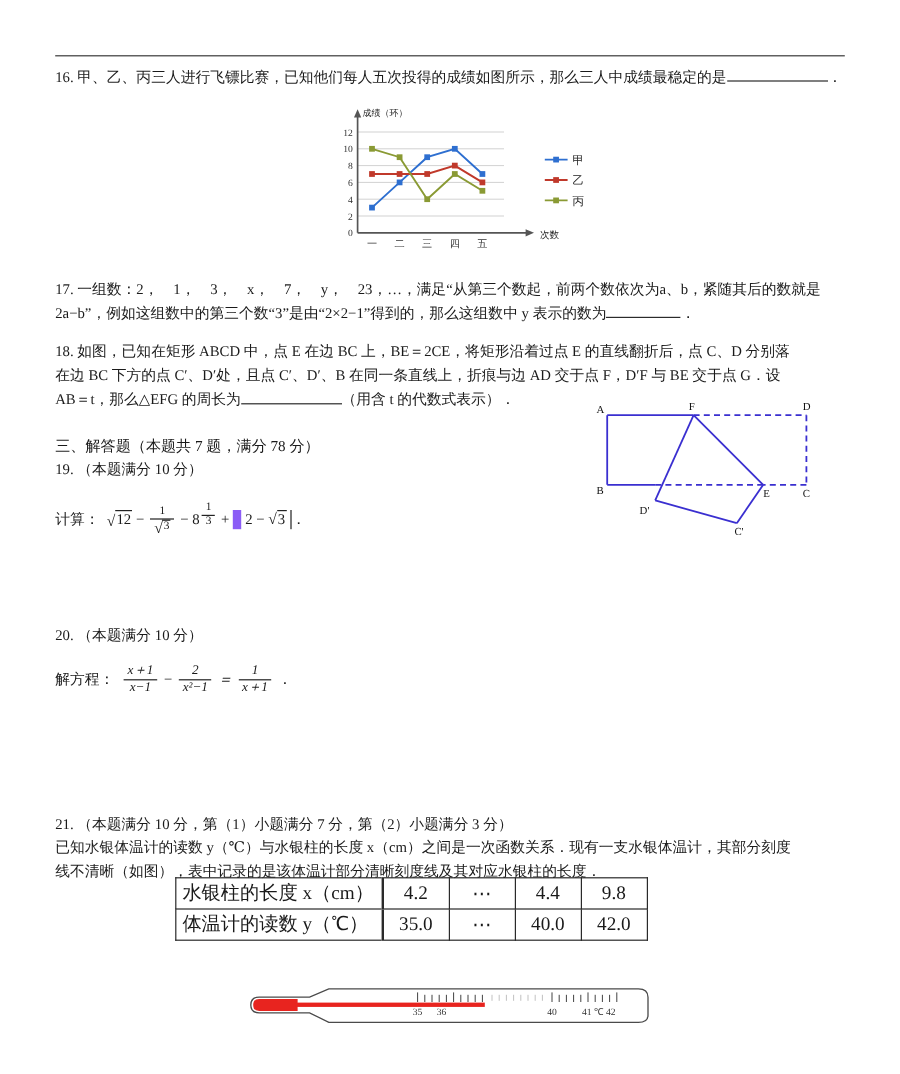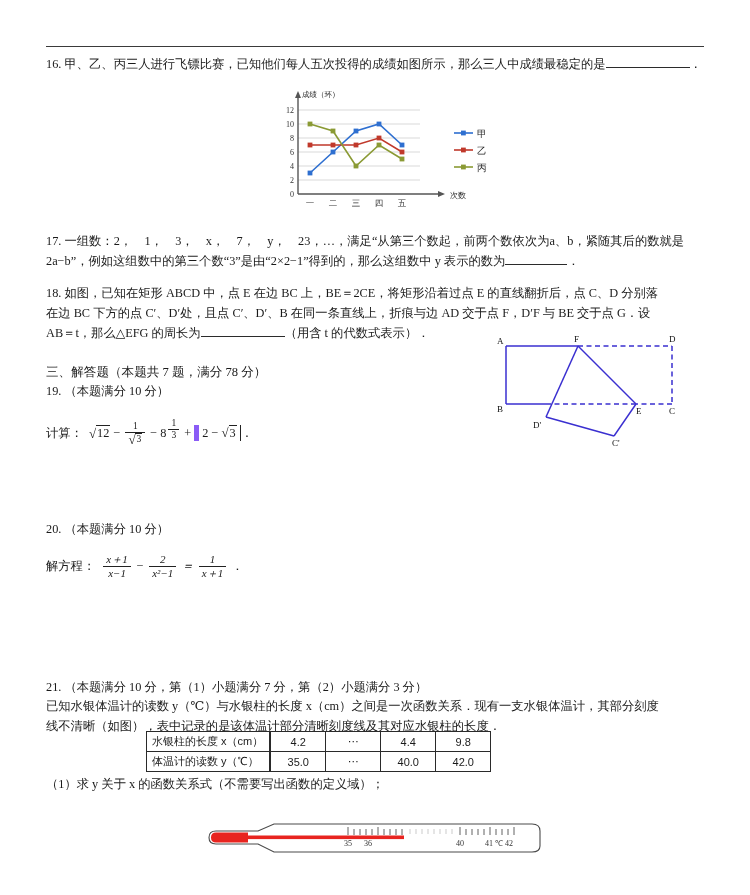--- a/index.html
+++ b/index.html
@@ -80,21 +80,21 @@
     top: -1px;
     font-size: 13px;
   }
   .sqrt > .rad {
     border-top: 1px solid #222;
     padding: 0 1px 0 1px;
     display: inline-block;
     line-height: 1.15;
   }
   sup.exp { font-size: 8px; vertical-align: super; }
-  .absbar { border-left: 5px solid #8b5cf6; border-right: 1px solid #222; padding: 0 3px; display: inline-block; line-height: 1.35; font-family: Liberation Serif, serif; }
+  .absbar { border-left: 7px solid #8b5cf6; border-right: 1px solid #222; padding: 0 3px; display: inline-block; line-height: 1.35; font-family: Liberation Serif, serif; }
   .frac-sm .num, .frac-sm .den { font-size: 9.5px; }
 
   
   .chart-wrap {
     position: absolute;
     left: 268px;
     top: 88px;
     width: 250px;
     height: 132px;
   }
@@ -110,22 +110,22 @@
   }
 
   
   .tbl-wrap {
     position: absolute;
     left: 146px;
     top: 731px;
   }
   table.data {
     border-collapse: collapse;
-    font-size: 11px;
-    font-family: Liberation Sans, sans-serif;
+    font-size: 16px;
+    font-family: Liberation Serif, serif;
   }
   table.data td {
     border: 1px solid #2a2a2a;
     padding: 2px 4px;
     text-align: center;
     height: 15px;
   }
   table.data td.rowhead {
     text-align: left;
     padding-left: 5px;
@@ -368,21 +368,20 @@
           <td class="c1">35.0</td>
           <td class="c2">⋯</td>
           <td class="c3">40.0</td>
           <td class="c4">42.0</td>
         </tr>
       </tbody>
     </table>
   </div>
 
   <div class="qblock q21sub">
-    <span>（1）求 y 关于 x 的函数关系式（不需要写出函数的定义域）；</span>
   </div>
 
   <div class="thermo-wrap">
     <svg width="350" height="56" viewBox="0 0 350 56">
 
       <path d="M 20 13 L 62 13 L 78 6 L 336 6 Q 344 6 344 13 L 344 28 Q 344 34 336 34 L 78 34 L 62 26 L 20 26 Q 13 26 13 19.5 Q 13 13 20 13 Z" fill="#ffffff" stroke="#4a4a4a" stroke-width="1.1"></path>
 
       <path d="M 20 14.5 L 52 14.5 L 52 24.5 L 20 24.5 Q 15 24.5 15 19.5 Q 15 14.5 20 14.5 Z" fill="#e8241f"></path>
       <rect x="50" y="17.5" width="158" height="3.6" fill="#e8241f"></rect>
 

